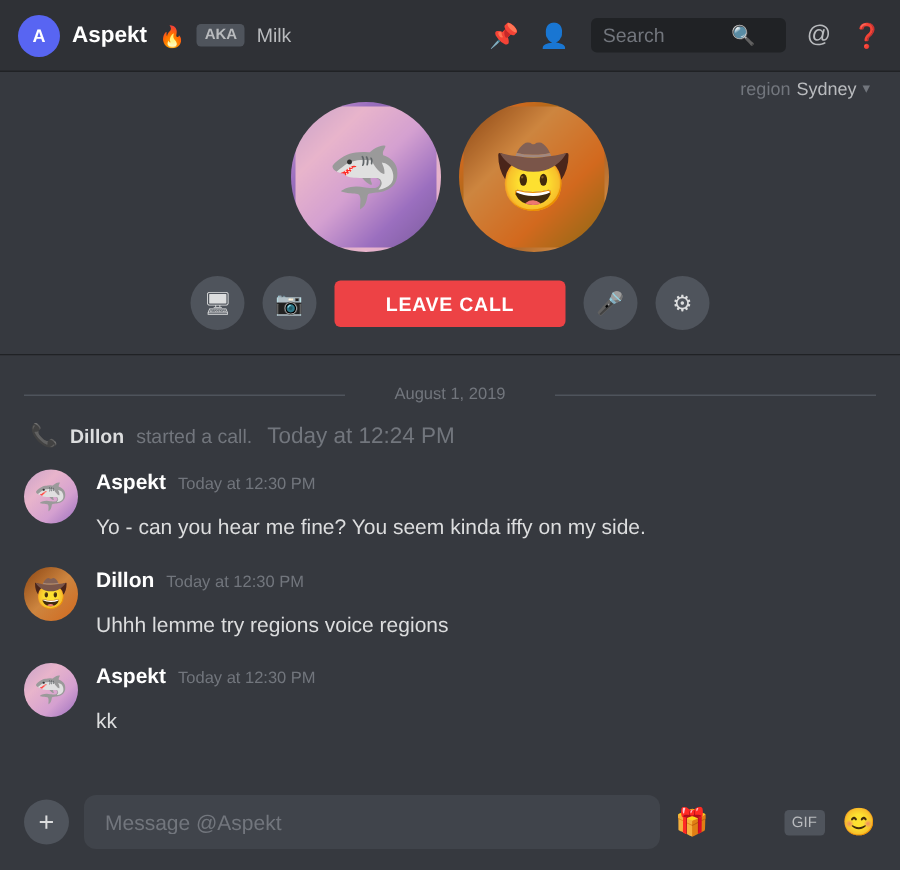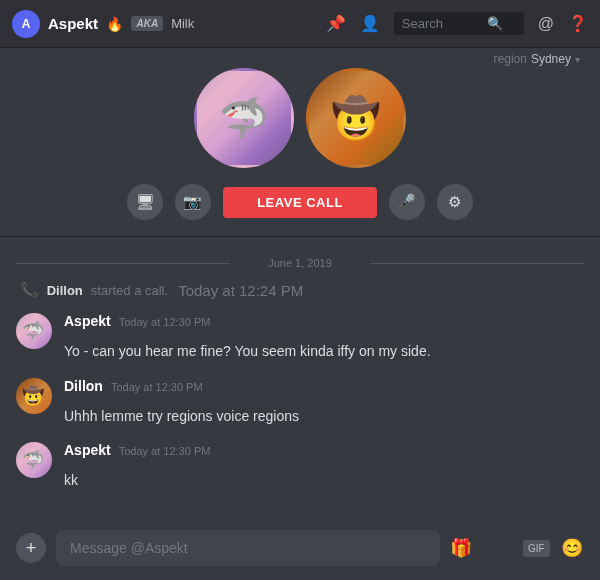--- a/index.html
+++ b/index.html
@@ -44,21 +44,20 @@
       font-size: 14px;
     }
     .topbar-aka-tag {
       background: #4f545c;
       color: #b9bbbe;
       font-size: 10px;
       font-weight: 700;
       padding: 2px 5px;
       border-radius: 3px;
       text-transform: uppercase;
-      font-style: italic;
     }
     .topbar-aka-name {
       font-size: 13px;
       color: #b9bbbe;
     }
     .topbar-spacer { flex: 1; }
     .topbar-icons {
       display: flex;
       align-items: center;
       gap: 14px;
@@ -360,21 +359,21 @@
   <div class="call-controls">
     <button class="ctrl-btn">🖥</button>
     <button class="ctrl-btn">📷</button>
     <button class="ctrl-btn-leave">LEAVE CALL</button>
     <button class="ctrl-btn">🎤</button>
     <button class="ctrl-btn">⚙</button>
   </div>
 </div>
 
 <div class="chat-area">
-  <div class="date-divider">June 1, 2019</div>
+  <div class="date-divider">August 1, 2019</div>
 
   <div class="system-msg">
     <span class="phone-icon">📞</span>
     <span class="username">Dillon</span>
     <span>started a call.</span>
     <span class="timestamp">Today at 12:24 PM</span>
   </div>
 
   <div class="msg-row">
     <div class="msg-avatar msg-avatar-aspekt">

